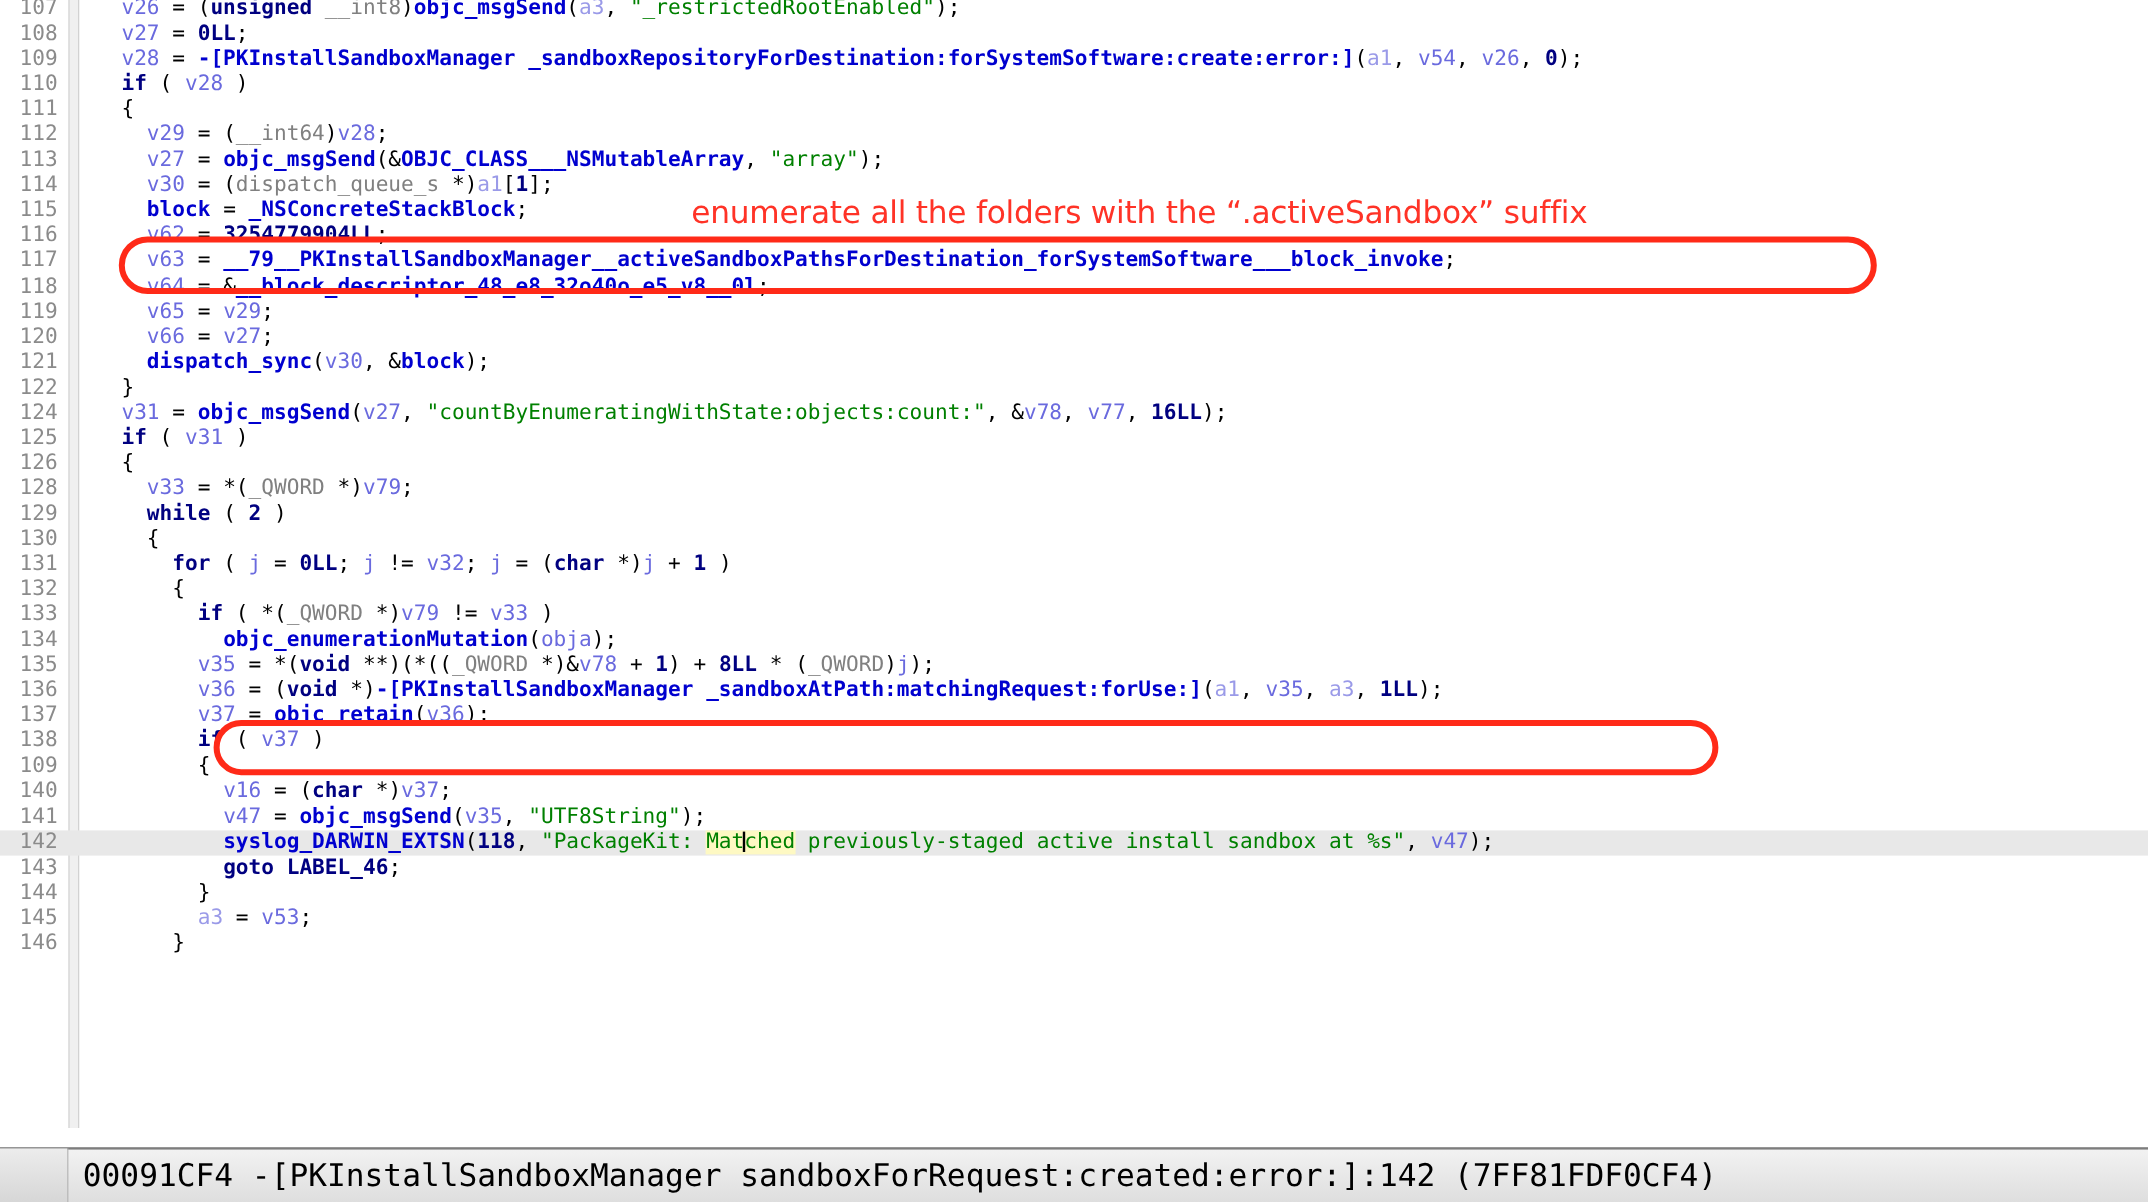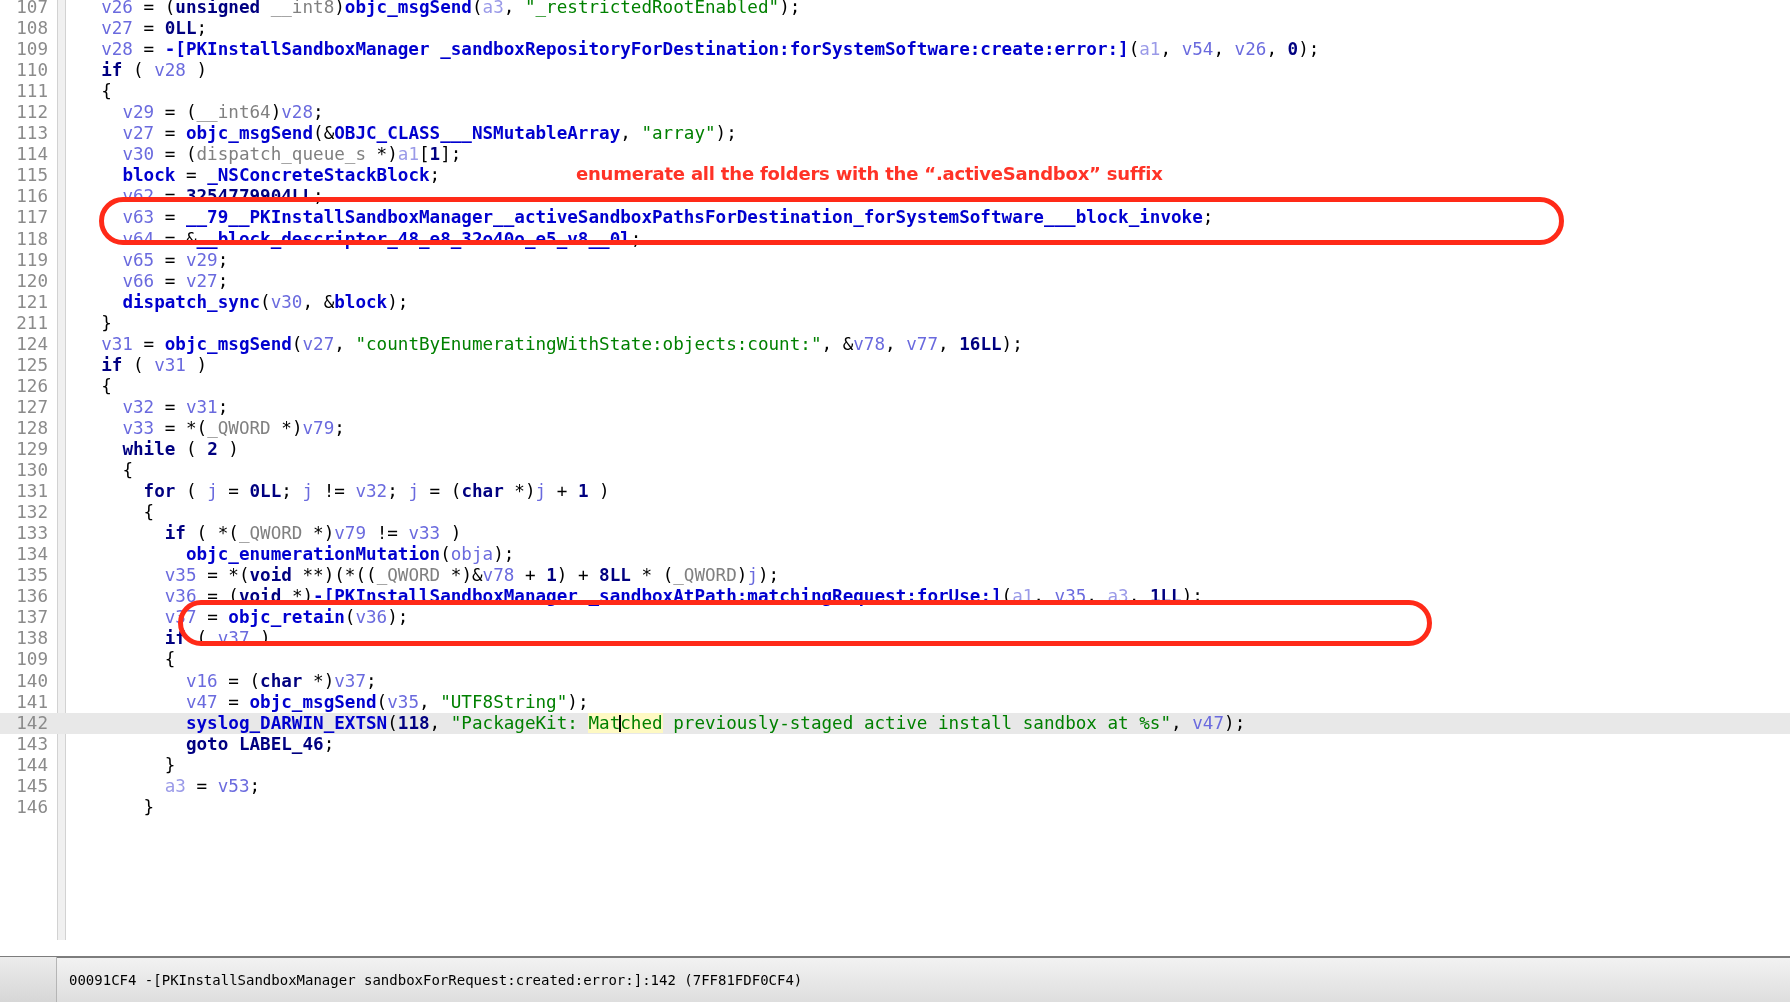--- a/index.html
+++ b/index.html
@@ -115,22 +115,22 @@
     top: 0;
     width: 1790px;
     height: 1002px;
     pointer-events: none;
   }
 
   .annot-text {
     position: absolute;
     color: #ff3327;
     font-family: "DejaVu Sans", "Liberation Sans", sans-serif;
-    font-weight: bold;
-    font-size: 18px;
+    font-weight: normal;
+    font-size: 26px;
     white-space: pre;
     letter-spacing: -0.2px;
   }
 
   .oval {
     position: absolute;
     border: 5px solid #ff2a18;
     border-radius: 999px;
     box-sizing: border-box;
   }
@@ -151,21 +151,21 @@
   #status-bar .status-pad {
     width: 56px;
     height: 46px;
     background: linear-gradient(#ececec, #d6d6d6);
     border-right: 1px solid #b5b5b5;
     flex: 0 0 auto;
   }
   #status-text {
     padding-left: 12px;
     font-family: "DejaVu Sans Mono", "Liberation Mono", monospace;
-    font-size: 14px;
+    font-size: 26px;
     color: #000000;
     white-space: pre;
   }
 </style>
 </head>
 <body>
 
 <div id="app">
 
   <div id="code-pane">
@@ -179,25 +179,24 @@
         <div class="code-row"><span class="ln">112</span><span class="src"><span class="t-plain"> </span><span class="t-plain"> </span><span class="t-plain"> </span><span class="t-plain"> </span><span class="t-var">v29</span><span class="t-plain"> </span><span class="t-plain">=</span><span class="t-plain"> </span><span class="t-plain">(</span><span class="t-type">__int64</span><span class="t-plain">)</span><span class="t-var">v28</span><span class="t-plain">;</span></span></div>
         <div class="code-row"><span class="ln">113</span><span class="src"><span class="t-plain"> </span><span class="t-plain"> </span><span class="t-plain"> </span><span class="t-plain"> </span><span class="t-var">v27</span><span class="t-plain"> </span><span class="t-plain">=</span><span class="t-plain"> </span><span class="t-fn">objc_msgSend</span><span class="t-plain">(</span><span class="t-plain">&amp;</span><span class="t-glob">OBJC_CLASS___NSMutableArray</span><span class="t-plain">,</span><span class="t-plain"> </span><span class="t-str">"array"</span><span class="t-plain">)</span><span class="t-plain">;</span></span></div>
         <div class="code-row"><span class="ln">114</span><span class="src"><span class="t-plain"> </span><span class="t-plain"> </span><span class="t-plain"> </span><span class="t-plain"> </span><span class="t-var">v30</span><span class="t-plain"> </span><span class="t-plain">=</span><span class="t-plain"> </span><span class="t-plain">(</span><span class="t-type">dispatch_queue_s</span><span class="t-plain"> </span><span class="t-plain">*</span><span class="t-plain">)</span><span class="t-arg">a1</span><span class="t-plain">[</span><span class="t-num">1</span><span class="t-plain">]</span><span class="t-plain">;</span></span></div>
         <div class="code-row"><span class="ln">115</span><span class="src"><span class="t-plain"> </span><span class="t-plain"> </span><span class="t-plain"> </span><span class="t-plain"> </span><span class="t-glob">block</span><span class="t-plain"> </span><span class="t-plain">=</span><span class="t-plain"> </span><span class="t-glob">_NSConcreteStackBlock</span><span class="t-plain">;</span></span></div>
         <div class="code-row"><span class="ln">116</span><span class="src"><span class="t-plain"> </span><span class="t-plain"> </span><span class="t-plain"> </span><span class="t-plain"> </span><span class="t-var">v62</span><span class="t-plain"> </span><span class="t-plain">=</span><span class="t-plain"> </span><span class="t-num">3254779904LL</span><span class="t-plain">;</span></span></div>
         <div class="code-row"><span class="ln">117</span><span class="src"><span class="t-plain"> </span><span class="t-plain"> </span><span class="t-plain"> </span><span class="t-plain"> </span><span class="t-var">v63</span><span class="t-plain"> </span><span class="t-plain">=</span><span class="t-plain"> </span><span class="t-fn">__79__PKInstallSandboxManager__activeSandboxPathsForDestination_forSystemSoftware___block_invoke</span><span class="t-plain">;</span></span></div>
         <div class="code-row"><span class="ln">118</span><span class="src"><span class="t-plain"> </span><span class="t-plain"> </span><span class="t-plain"> </span><span class="t-plain"> </span><span class="t-var">v64</span><span class="t-plain"> </span><span class="t-plain">=</span><span class="t-plain"> </span><span class="t-plain">&amp;</span><span class="t-glob">__block_descriptor_48_e8_32o40o_e5_v8__0l</span><span class="t-plain">;</span></span></div>
         <div class="code-row"><span class="ln">119</span><span class="src"><span class="t-plain"> </span><span class="t-plain"> </span><span class="t-plain"> </span><span class="t-plain"> </span><span class="t-var">v65</span><span class="t-plain"> </span><span class="t-plain">=</span><span class="t-plain"> </span><span class="t-var">v29</span><span class="t-plain">;</span></span></div>
         <div class="code-row"><span class="ln">120</span><span class="src"><span class="t-plain"> </span><span class="t-plain"> </span><span class="t-plain"> </span><span class="t-plain"> </span><span class="t-var">v66</span><span class="t-plain"> </span><span class="t-plain">=</span><span class="t-plain"> </span><span class="t-var">v27</span><span class="t-plain">;</span></span></div>
         <div class="code-row"><span class="ln">121</span><span class="src"><span class="t-plain"> </span><span class="t-plain"> </span><span class="t-plain"> </span><span class="t-plain"> </span><span class="t-fn">dispatch_sync</span><span class="t-plain">(</span><span class="t-var">v30</span><span class="t-plain">,</span><span class="t-plain"> </span><span class="t-plain">&amp;</span><span class="t-glob">block</span><span class="t-plain">)</span><span class="t-plain">;</span></span></div>
-        <div class="code-row"><span class="ln">211</span><span class="src"><span class="t-plain"> </span><span class="t-plain"> </span><span class="t-plain">}</span></span></div>
+        <div class="code-row"><span class="ln">122</span><span class="src"><span class="t-plain"> </span><span class="t-plain"> </span><span class="t-plain">}</span></span></div>
         <div class="code-row"><span class="ln">124</span><span class="src"><span class="t-plain"> </span><span class="t-plain"> </span><span class="t-var">v31</span><span class="t-plain"> </span><span class="t-plain">=</span><span class="t-plain"> </span><span class="t-fn">objc_msgSend</span><span class="t-plain">(</span><span class="t-var">v27</span><span class="t-plain">,</span><span class="t-plain"> </span><span class="t-str">"countByEnumeratingWithState:objects:count:"</span><span class="t-plain">,</span><span class="t-plain"> </span><span class="t-plain">&amp;</span><span class="t-var">v78</span><span class="t-plain">,</span><span class="t-plain"> </span><span class="t-var">v77</span><span class="t-plain">,</span><span class="t-plain"> </span><span class="t-num">16LL</span><span class="t-plain">)</span><span class="t-plain">;</span></span></div>
         <div class="code-row"><span class="ln">125</span><span class="src"><span class="t-plain"> </span><span class="t-plain"> </span><span class="t-kw">if</span><span class="t-plain"> </span><span class="t-plain">(</span><span class="t-plain"> </span><span class="t-var">v31</span><span class="t-plain"> </span><span class="t-plain">)</span></span></div>
         <div class="code-row"><span class="ln">126</span><span class="src"><span class="t-plain"> </span><span class="t-plain"> </span><span class="t-plain">{</span></span></div>
-        <div class="code-row"><span class="ln">127</span><span class="src"><span class="t-plain"> </span><span class="t-plain"> </span><span class="t-plain"> </span><span class="t-plain"> </span><span class="t-var">v32</span><span class="t-plain"> </span><span class="t-plain">=</span><span class="t-plain"> </span><span class="t-var">v31</span><span class="t-plain">;</span></span></div>
         <div class="code-row"><span class="ln">128</span><span class="src"><span class="t-plain"> </span><span class="t-plain"> </span><span class="t-plain"> </span><span class="t-plain"> </span><span class="t-var">v33</span><span class="t-plain"> </span><span class="t-plain">=</span><span class="t-plain"> </span><span class="t-plain">*</span><span class="t-plain">(</span><span class="t-type">_QWORD</span><span class="t-plain"> </span><span class="t-plain">*</span><span class="t-plain">)</span><span class="t-var">v79</span><span class="t-plain">;</span></span></div>
         <div class="code-row"><span class="ln">129</span><span class="src"><span class="t-plain"> </span><span class="t-plain"> </span><span class="t-plain"> </span><span class="t-plain"> </span><span class="t-kw">while</span><span class="t-plain"> </span><span class="t-plain">(</span><span class="t-plain"> </span><span class="t-num">2</span><span class="t-plain"> </span><span class="t-plain">)</span></span></div>
         <div class="code-row"><span class="ln">130</span><span class="src"><span class="t-plain"> </span><span class="t-plain"> </span><span class="t-plain"> </span><span class="t-plain"> </span><span class="t-plain">{</span></span></div>
         <div class="code-row"><span class="ln">131</span><span class="src"><span class="t-plain"> </span><span class="t-plain"> </span><span class="t-plain"> </span><span class="t-plain"> </span><span class="t-plain"> </span><span class="t-plain"> </span><span class="t-kw">for</span><span class="t-plain"> </span><span class="t-plain">(</span><span class="t-plain"> </span><span class="t-var">j</span><span class="t-plain"> </span><span class="t-plain">=</span><span class="t-plain"> </span><span class="t-num">0LL</span><span class="t-plain">;</span><span class="t-plain"> </span><span class="t-var">j</span><span class="t-plain"> </span><span class="t-plain">!</span><span class="t-plain">=</span><span class="t-plain"> </span><span class="t-var">v32</span><span class="t-plain">;</span><span class="t-plain"> </span><span class="t-var">j</span><span class="t-plain"> </span><span class="t-plain">=</span><span class="t-plain"> </span><span class="t-plain">(</span><span class="t-kw">char</span><span class="t-plain"> </span><span class="t-plain">*</span><span class="t-plain">)</span><span class="t-var">j</span><span class="t-plain"> </span><span class="t-plain">+</span><span class="t-plain"> </span><span class="t-num">1</span><span class="t-plain"> </span><span class="t-plain">)</span></span></div>
         <div class="code-row"><span class="ln">132</span><span class="src"><span class="t-plain"> </span><span class="t-plain"> </span><span class="t-plain"> </span><span class="t-plain"> </span><span class="t-plain"> </span><span class="t-plain"> </span><span class="t-plain">{</span></span></div>
         <div class="code-row"><span class="ln">133</span><span class="src"><span class="t-plain"> </span><span class="t-plain"> </span><span class="t-plain"> </span><span class="t-plain"> </span><span class="t-plain"> </span><span class="t-plain"> </span><span class="t-plain"> </span><span class="t-plain"> </span><span class="t-kw">if</span><span class="t-plain"> </span><span class="t-plain">(</span><span class="t-plain"> </span><span class="t-plain">*</span><span class="t-plain">(</span><span class="t-type">_QWORD</span><span class="t-plain"> </span><span class="t-plain">*</span><span class="t-plain">)</span><span class="t-var">v79</span><span class="t-plain"> </span><span class="t-plain">!</span><span class="t-plain">=</span><span class="t-plain"> </span><span class="t-var">v33</span><span class="t-plain"> </span><span class="t-plain">)</span></span></div>
         <div class="code-row"><span class="ln">134</span><span class="src"><span class="t-plain"> </span><span class="t-plain"> </span><span class="t-plain"> </span><span class="t-plain"> </span><span class="t-plain"> </span><span class="t-plain"> </span><span class="t-plain"> </span><span class="t-plain"> </span><span class="t-plain"> </span><span class="t-plain"> </span><span class="t-fn">objc_enumerationMutation</span><span class="t-plain">(</span><span class="t-var">obja</span><span class="t-plain">)</span><span class="t-plain">;</span></span></div>
         <div class="code-row"><span class="ln">135</span><span class="src"><span class="t-plain"> </span><span class="t-plain"> </span><span class="t-plain"> </span><span class="t-plain"> </span><span class="t-plain"> </span><span class="t-plain"> </span><span class="t-plain"> </span><span class="t-plain"> </span><span class="t-var">v35</span><span class="t-plain"> </span><span class="t-plain">=</span><span class="t-plain"> </span><span class="t-plain">*</span><span class="t-plain">(</span><span class="t-kw">void</span><span class="t-plain"> </span><span class="t-plain">*</span><span class="t-plain">*</span><span class="t-plain">)</span><span class="t-plain">(</span><span class="t-plain">*</span><span class="t-plain">(</span><span class="t-plain">(</span><span class="t-type">_QWORD</span><span class="t-plain"> </span><span class="t-plain">*</span><span class="t-plain">)</span><span class="t-plain">&amp;</span><span class="t-var">v78</span><span class="t-plain"> </span><span class="t-plain">+</span><span class="t-plain"> </span><span class="t-num">1</span><span class="t-plain">)</span><span class="t-plain"> </span><span class="t-plain">+</span><span class="t-plain"> </span><span class="t-num">8LL</span><span class="t-plain"> </span><span class="t-plain">*</span><span class="t-plain"> </span><span class="t-plain">(</span><span class="t-type">_QWORD</span><span class="t-plain">)</span><span class="t-var">j</span><span class="t-plain">)</span><span class="t-plain">;</span></span></div>
         <div class="code-row"><span class="ln">136</span><span class="src"><span class="t-plain"> </span><span class="t-plain"> </span><span class="t-plain"> </span><span class="t-plain"> </span><span class="t-plain"> </span><span class="t-plain"> </span><span class="t-plain"> </span><span class="t-plain"> </span><span class="t-var">v36</span><span class="t-plain"> </span><span class="t-plain">=</span><span class="t-plain"> </span><span class="t-plain">(</span><span class="t-kw">void</span><span class="t-plain"> </span><span class="t-plain">*</span><span class="t-plain">)</span><span class="t-fn">-[PKInstallSandboxManager _sandboxAtPath:matchingRequest:forUse:]</span><span class="t-plain">(</span><span class="t-arg">a1</span><span class="t-plain">,</span><span class="t-plain"> </span><span class="t-var">v35</span><span class="t-plain">,</span><span class="t-plain"> </span><span class="t-arg">a3</span><span class="t-plain">,</span><span class="t-plain"> </span><span class="t-num">1LL</span><span class="t-plain">)</span><span class="t-plain">;</span></span></div>
         <div class="code-row"><span class="ln">137</span><span class="src"><span class="t-plain"> </span><span class="t-plain"> </span><span class="t-plain"> </span><span class="t-plain"> </span><span class="t-plain"> </span><span class="t-plain"> </span><span class="t-plain"> </span><span class="t-plain"> </span><span class="t-var">v37</span><span class="t-plain"> </span><span class="t-plain">=</span><span class="t-plain"> </span><span class="t-fn">objc_retain</span><span class="t-plain">(</span><span class="t-var">v36</span><span class="t-plain">)</span><span class="t-plain">;</span></span></div>

